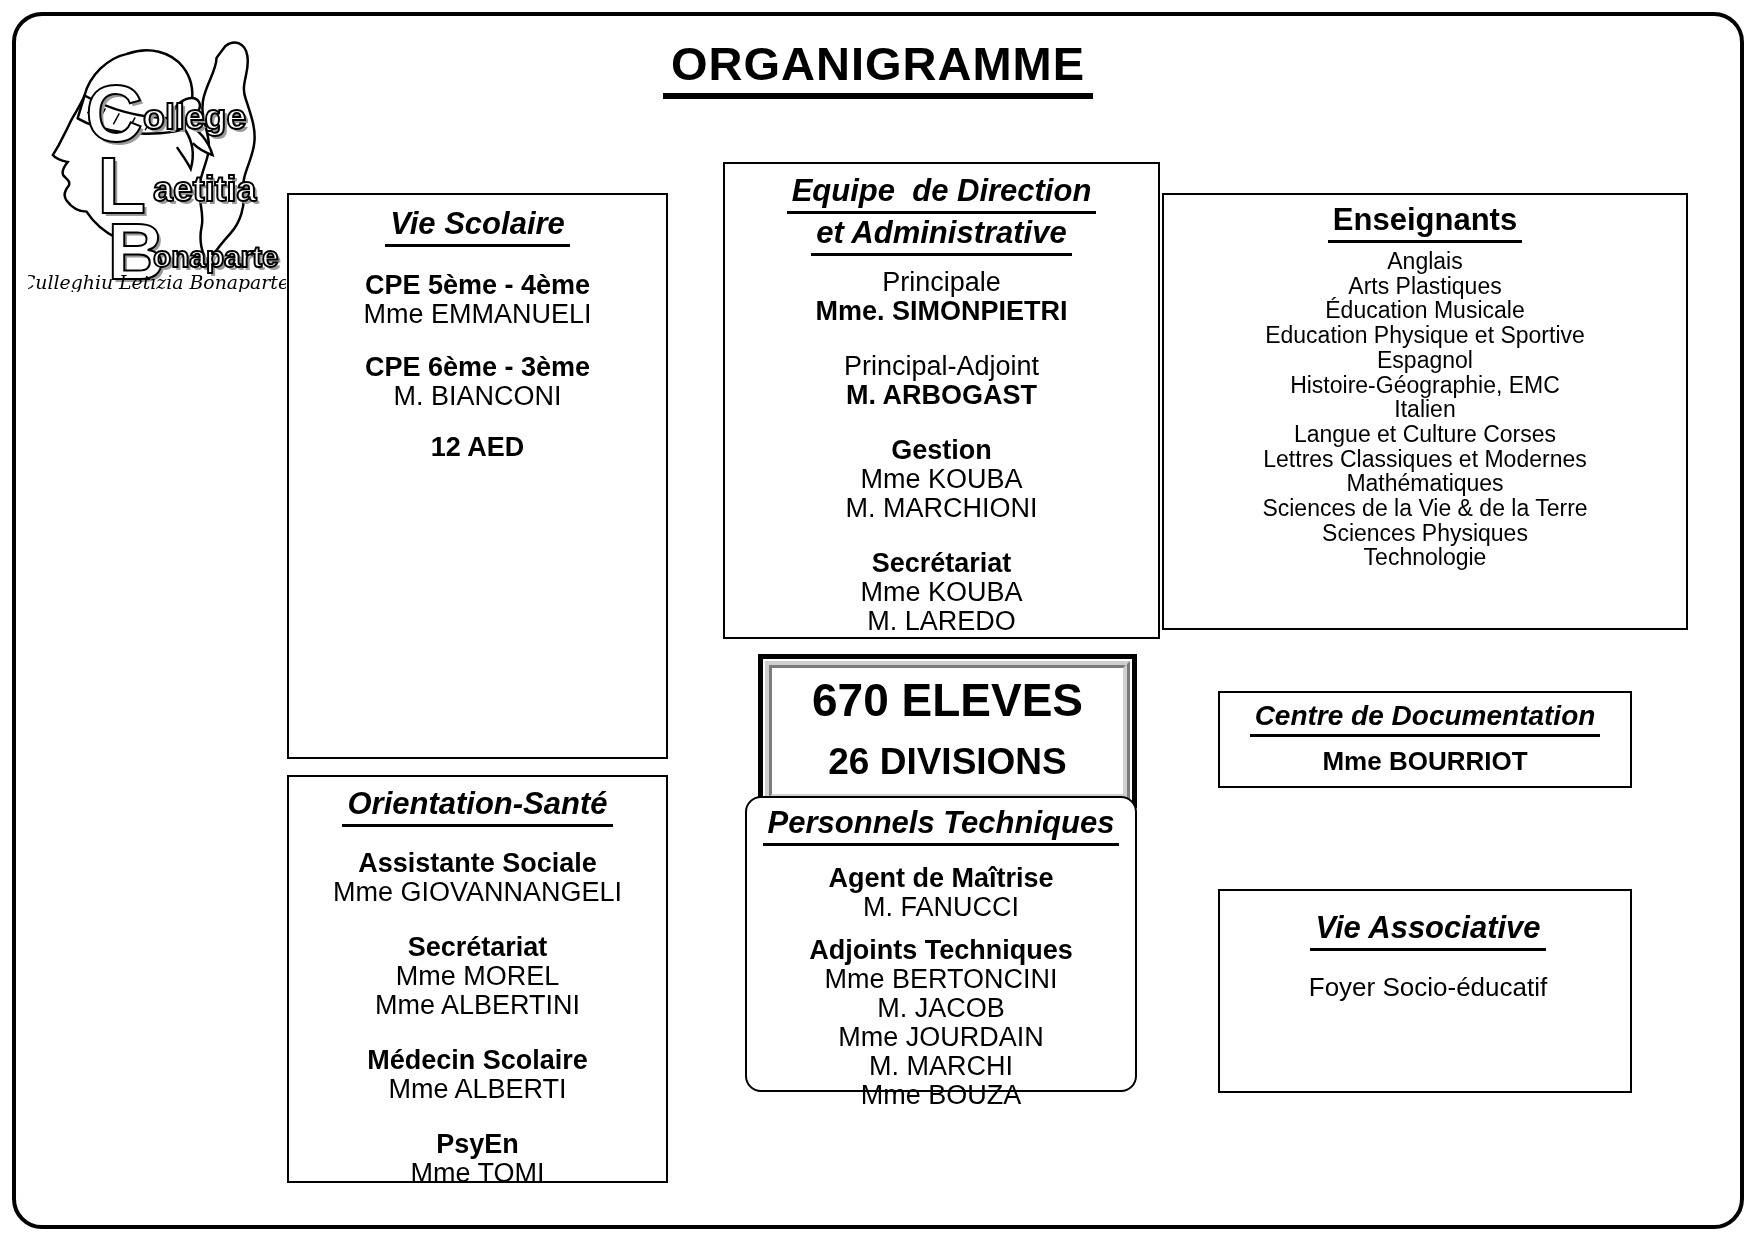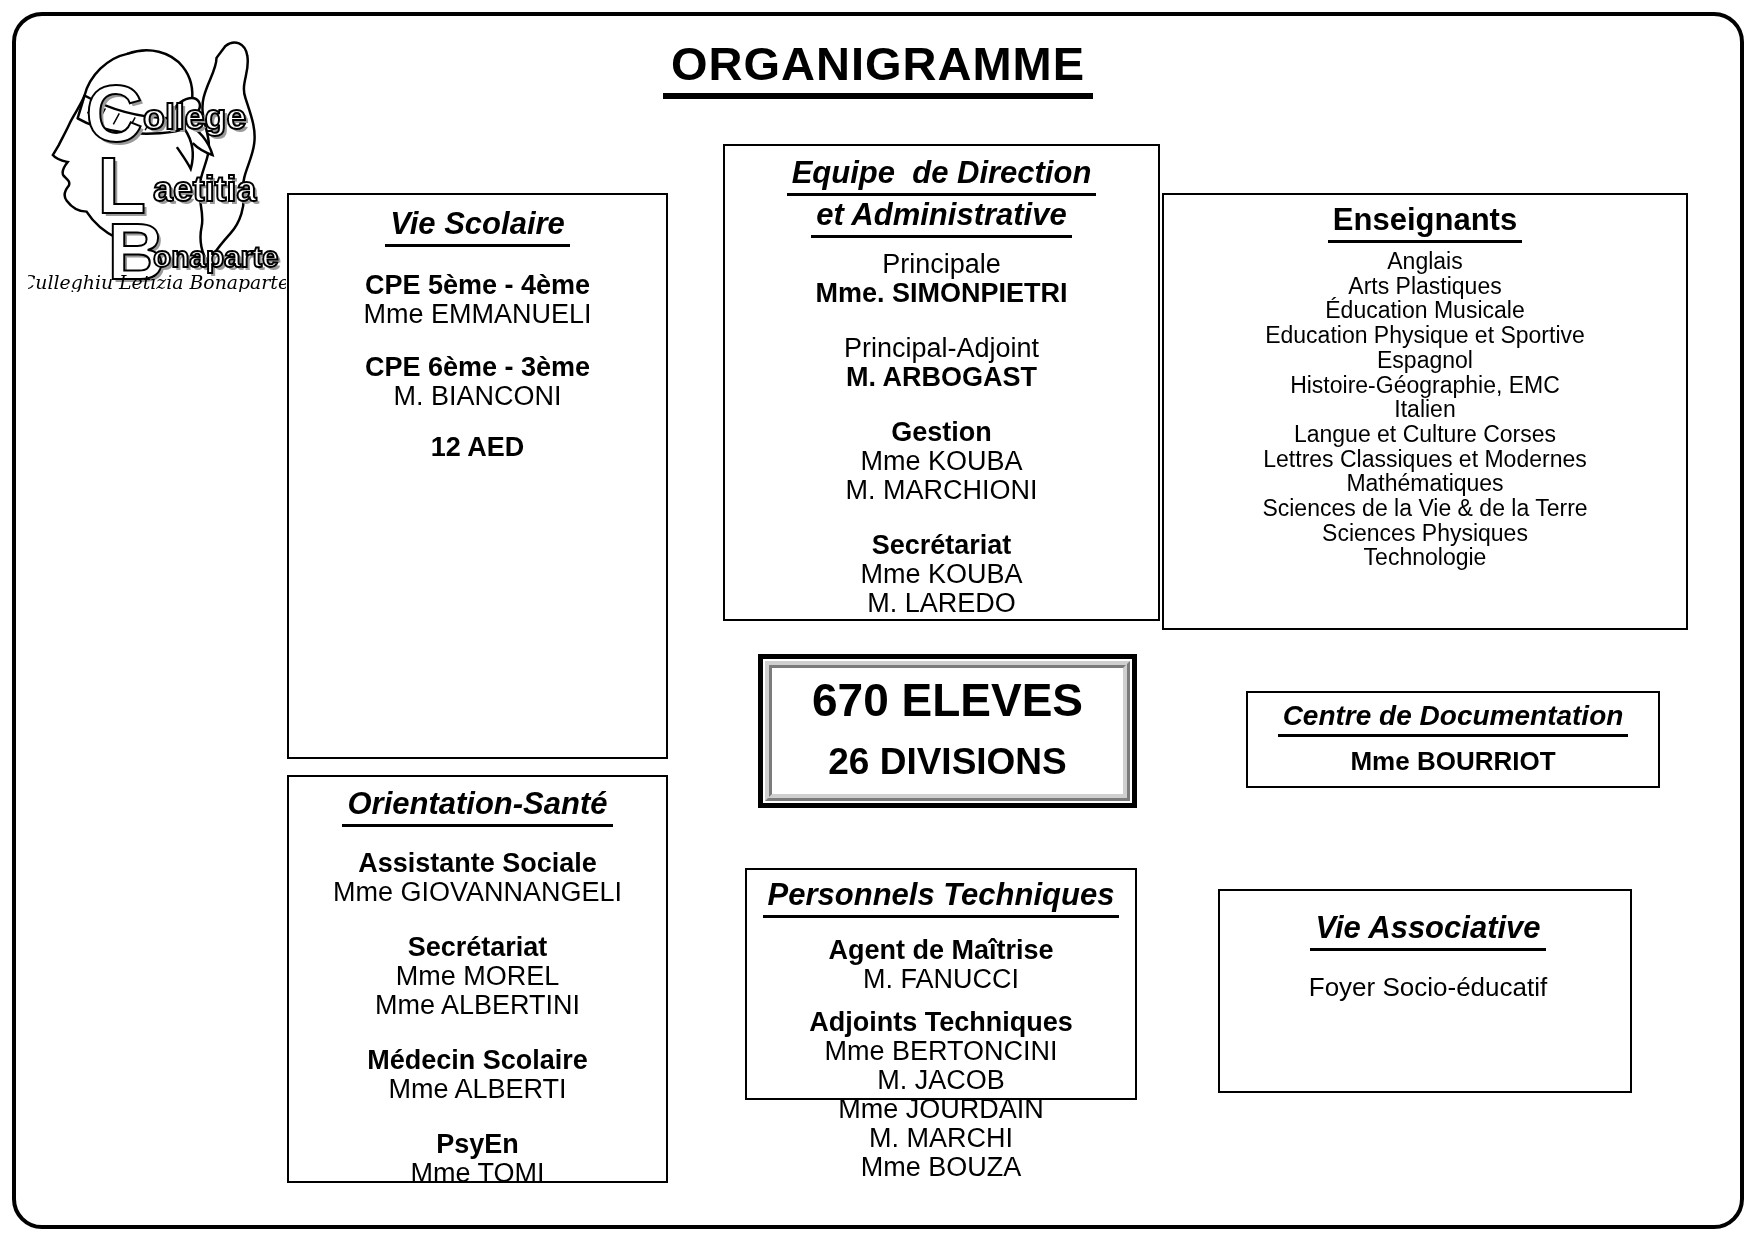--- a/index.html
+++ b/index.html
@@ -24,24 +24,24 @@
   .box-title { font-size:31px; font-weight:bold; font-style:italic; line-height:38px; }
   .box-title .u, .u2 { display:inline-block; border-bottom:3px solid #000; padding:0 5px 1px 5px; white-space:pre; }
   .box-title.upright { font-style:normal; }
   .line { font-size:27px; line-height:29px; }
   .role { font-weight:bold; }
   .sm  { font-size:23px; line-height:24.7px; }
 
   
   #vie-scolaire   { left:287px; top:193px;  width:381px; height:566px; }
   #orientation    { left:287px; top:775px;  width:381px; height:408px; }
-  #direction      { left:723px; top:144px;  width:437px; height:477px; }
-  #techniques     { left:745px; top:868px;  width:392px; height:232px; }
+  #direction      { left:723px; top:162px;  width:437px; height:477px; }
+  #techniques     { left:745px; top:796px;  width:392px; height:296px;border-radius:16px; }
   #enseignants    { left:1162px; top:193px; width:526px; height:437px; }
-  #documentation  { left:1218px; top:691px; width:414px; height:97px;margin-left:28px;  }
+  #documentation  { left:1218px; top:691px; width:414px; height:97px;  }
   #associative    { left:1218px; top:889px; width:414px; height:204px;padding-left:6px; }
 
   #eleves {
     position:absolute; left:758px; top:654px; width:379px; height:154px;
     border:5px solid #000; background:#fff; box-sizing:border-box; text-align:center;
   }
   #eleves .bevel {
     position:absolute; left:2px; top:2px; right:2px; bottom:2px;
     border:7px ridge #cfcfcf;
   }

